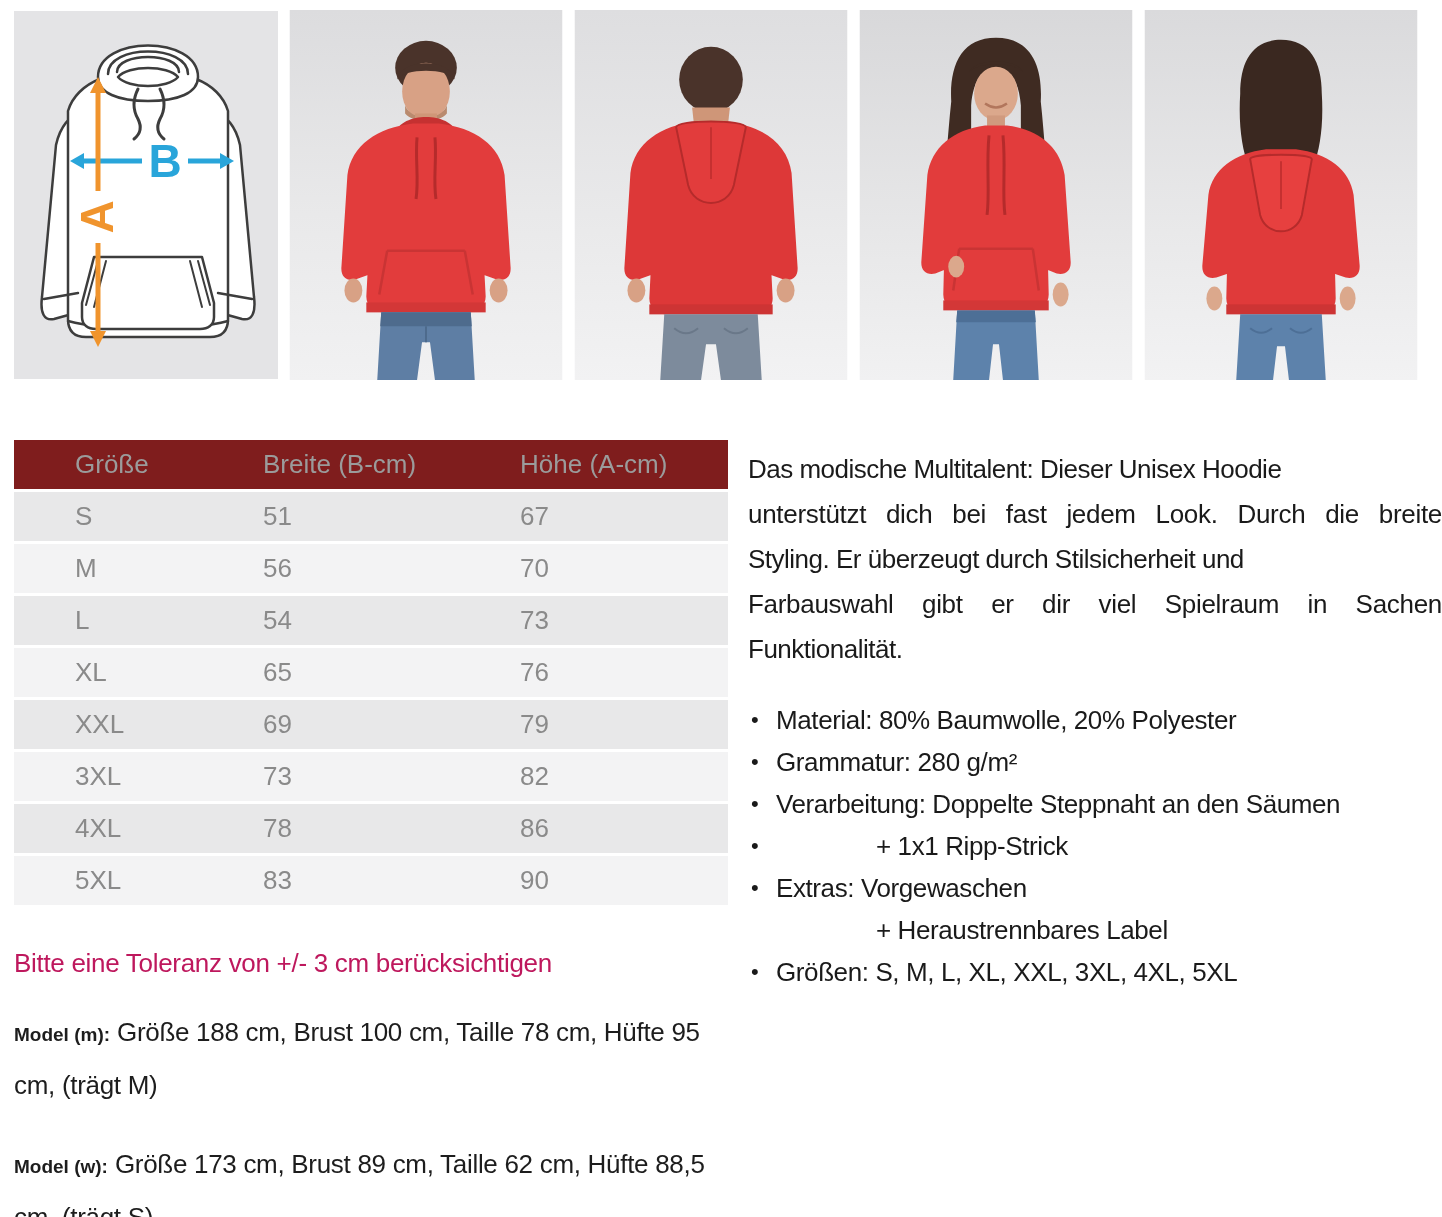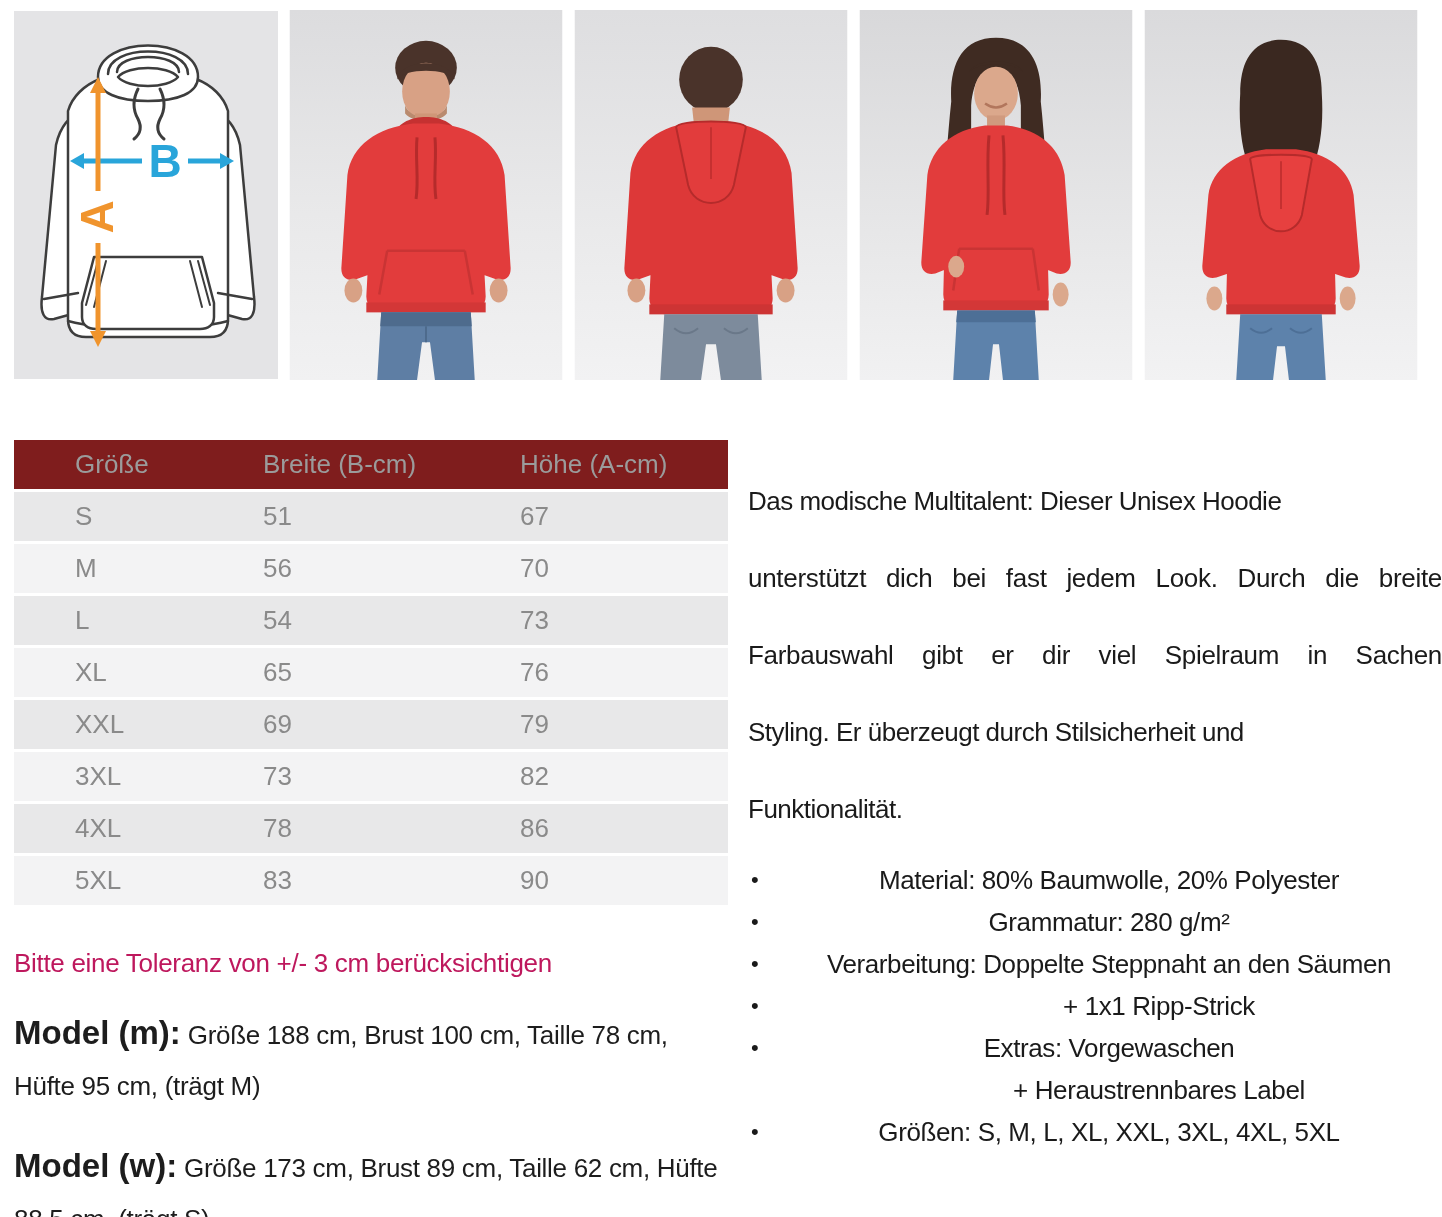--- a/index.html
+++ b/index.html
@@ -26,27 +26,27 @@
     height:49px; padding-left:61px; text-align:left; vertical-align:middle;
     font-size:26px; font-weight:normal; white-space:nowrap; overflow:hidden;
   }
   table.size-table thead th { background:#7f1d1d; color:#9b9b9b; }
   table.size-table tbody td { color:#8a8a8a; }
   table.size-table tbody tr:nth-child(odd)  td { background:#e8e8e9; }
   table.size-table tbody tr:nth-child(even) td { background:#f3f3f4; }
   
   .tolerance { margin-top:40px; font-size:26px; color:#be185d; letter-spacing:-0.3px; }
   .model-note { margin-top:28px; font-size:26px; line-height:51px; letter-spacing:-0.3px; }
-  .model-note b { font-size:33px; letter-spacing:0; }
+  .model-note b { font-size:19px; letter-spacing:0; }
   
   .desc { font-size:26px; line-height:45px; letter-spacing:-0.5px; color:#1a1a1a; }
-  .desc .line { white-space:nowrap;margin-top:32px; }
+  .desc .line { white-space:nowrap; }
   .desc .line.j { white-space:normal; text-align:justify; text-align-last:justify; letter-spacing:-0.3px; }
   
-  ul.features { margin-top:27px; list-style:none;text-align:center; }
+  ul.features { margin-top:27px; list-style:none; }
   ul.features li { position:relative; padding-left:28px; line-height:42px; font-size:26px; letter-spacing:-0.4px; color:#1a1a1a; }
   ul.features li::before { content:"\2022"; position:absolute; left:3px; top:0; font-size:22px; color:#1a1a1a; }
   ul.features .feat-sub { padding-left:100px; }
 </style>
 </head>
 <body>
 
 <div class="page">
 
   <div class="gallery">
@@ -297,22 +297,22 @@
       <p class="model-note">
         <b>Model (w):</b>
         <span>Größe 173 cm, Brust 89 cm, Taille 62 cm, Hüfte 88,5 cm, (trägt S)</span>
       </p>
     </section>
 
     <section class="right-col">
       <div class="desc">
         <div class="line">Das modische Multitalent: Dieser Unisex Hoodie</div>
         <div class="line j">unterstützt dich bei fast jedem Look. Durch die breite</div>
+        <div class="line">Styling. Er überzeugt durch Stilsicherheit und</div>
         <div class="line j">Farbauswahl gibt er dir viel Spielraum in Sachen</div>
-        <div class="line">Styling. Er überzeugt durch Stilsicherheit und</div>
         <div class="line">Funktionalität.</div>
       </div>
       <ul class="features">
           <li>
             <div class="feat-main">Material: 80% Baumwolle, 20% Polyester</div>
           </li>
           <li>
             <div class="feat-main">Grammatur: 280 g/m²</div>
           </li>
           <li>

